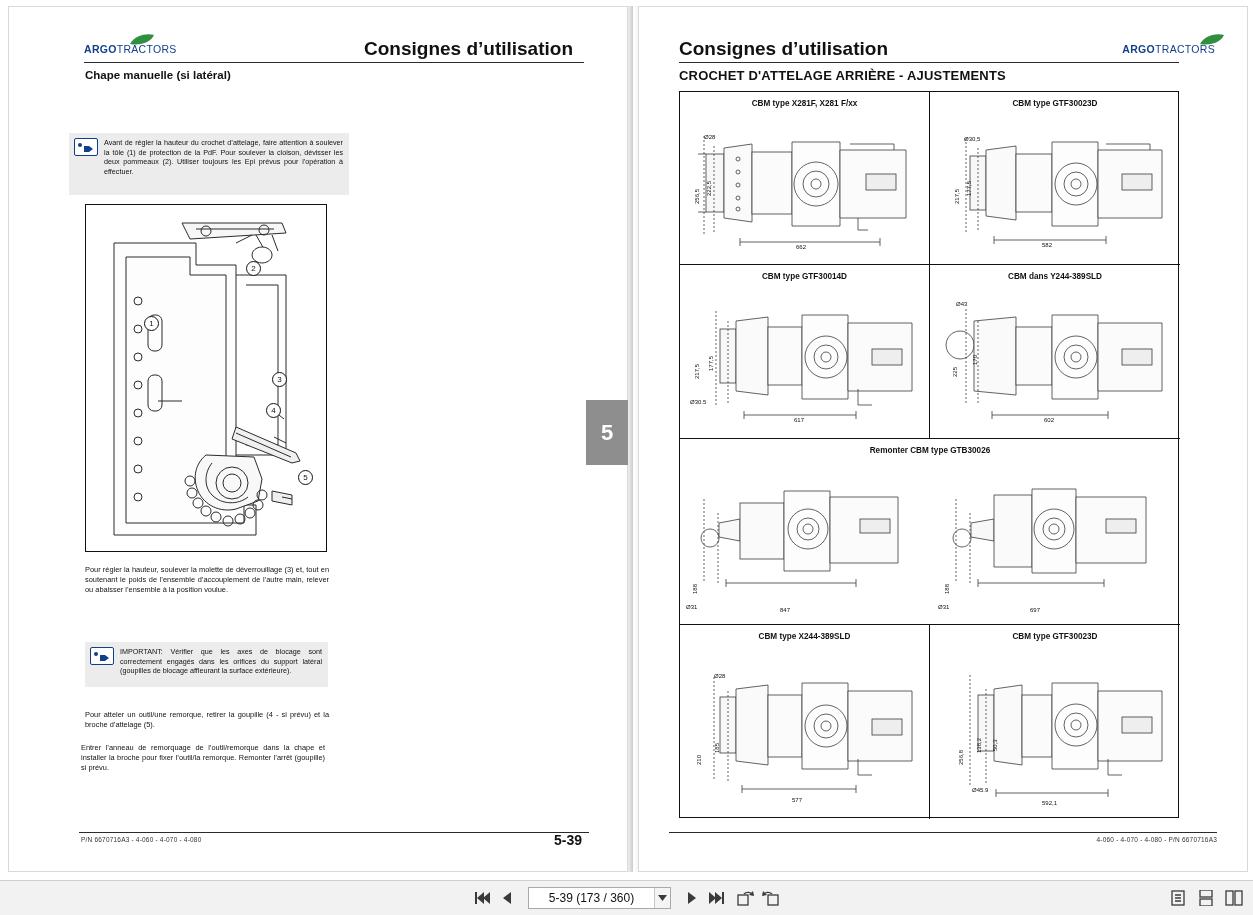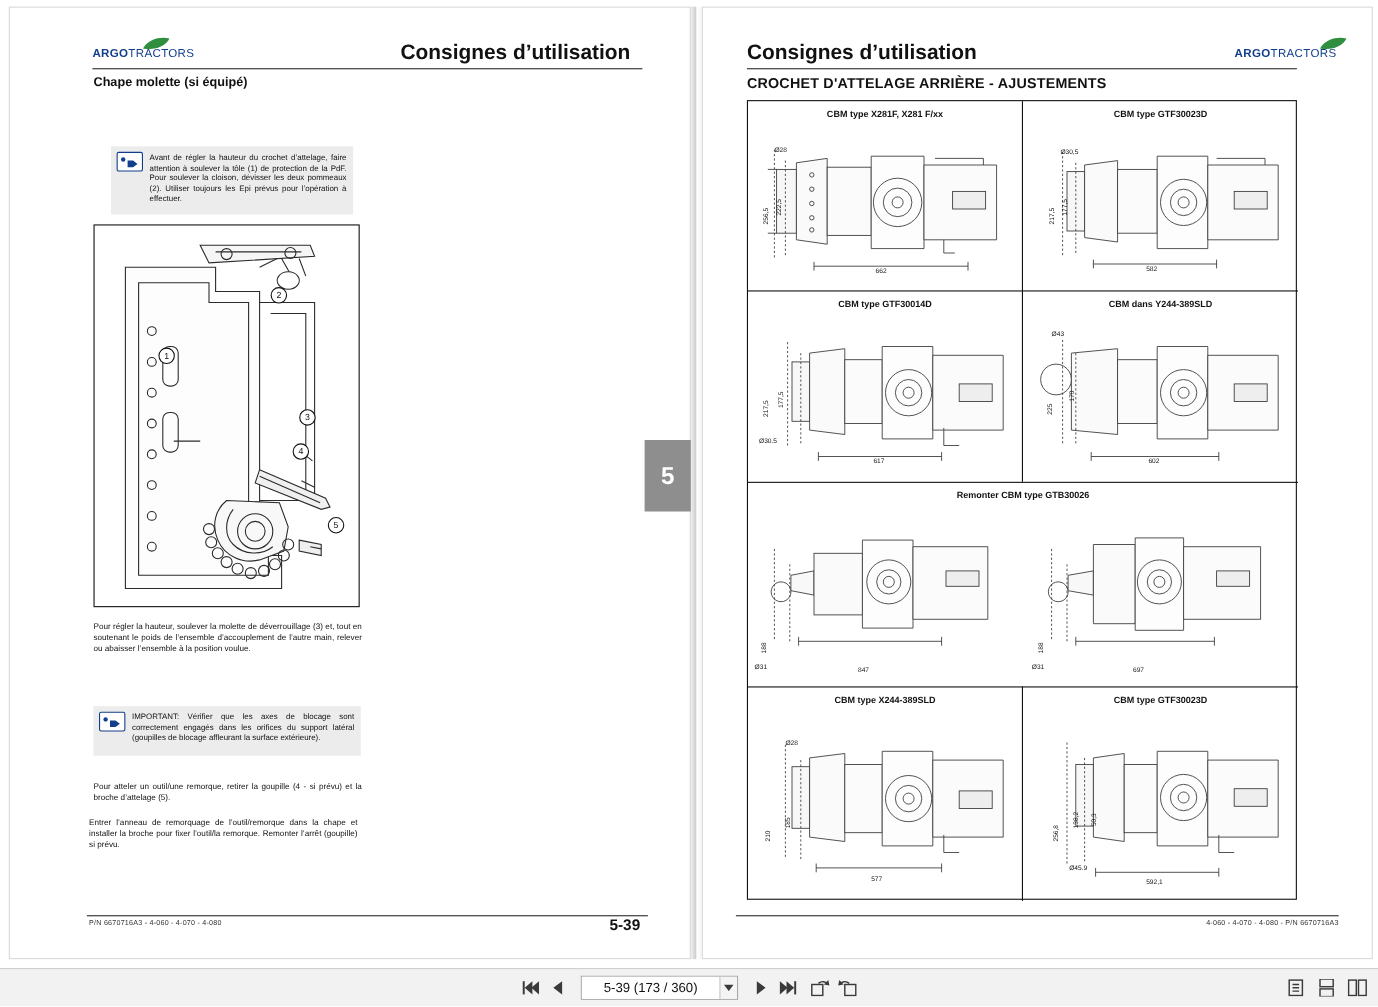--- a/index.html
+++ b/index.html
@@ -164,24 +164,24 @@
 
       <div class="brand" style="left:75px; top:36px; font-size:10.5px;">
         <span class="argo">ARGO</span><span class="tractors" style="font-weight:normal;">TRACTORS</span>
       </div>
       <svg class="leaf" style="left:120px; top:26px; width:26px;height:14px;" viewBox="0 0 26 14">
         <path d="M1 11 C6 2 18 0 25 2 C22 9 12 13 1 11 Z" fill="#2f8f3f"></path>
       </svg>
       <div class="pg-title" style="left:355px; top:31px;">Consignes d’utilisation</div>
       <div class="hdr-rule" style="left:75px; top:55px; width:500px;"></div>
 
-      <div class="sec-title" style="left:76px; top:62px;">Chape molette (si équipé)</div>
-
-
-      <div class="note" style="left:92px; top:126px; width:220px; height:62px;">
+      <div class="sec-title" style="left:76px; top:62px;">Chape manuelle (si latéral)</div>
+
+
+      <div class="note" style="left:60px; top:126px; width:280px; height:62px;">
         <div class="handbox">
           <svg width="20" height="14" viewBox="0 0 20 14">
             <path d="M2 9 h6 v-3 h5 l4 3 -4 3 h-5 v-3" fill="#123f8c"></path>
             <circle cx="4" cy="5" r="2" fill="#123f8c"></circle>
           </svg>
         </div>
         <div class="txt">Avant de régler la hauteur du crochet d’attelage, faire attention à soulever la tôle (1) de protection de la PdF. Pour soulever la cloison, dévisser les deux pommeaux (2). Utiliser toujours les Epi prévus pour l’opération à effectuer.</div>
       </div>
 
       <div class="figure" style="left:76px; top:197px; width:242px; height:348px;">

